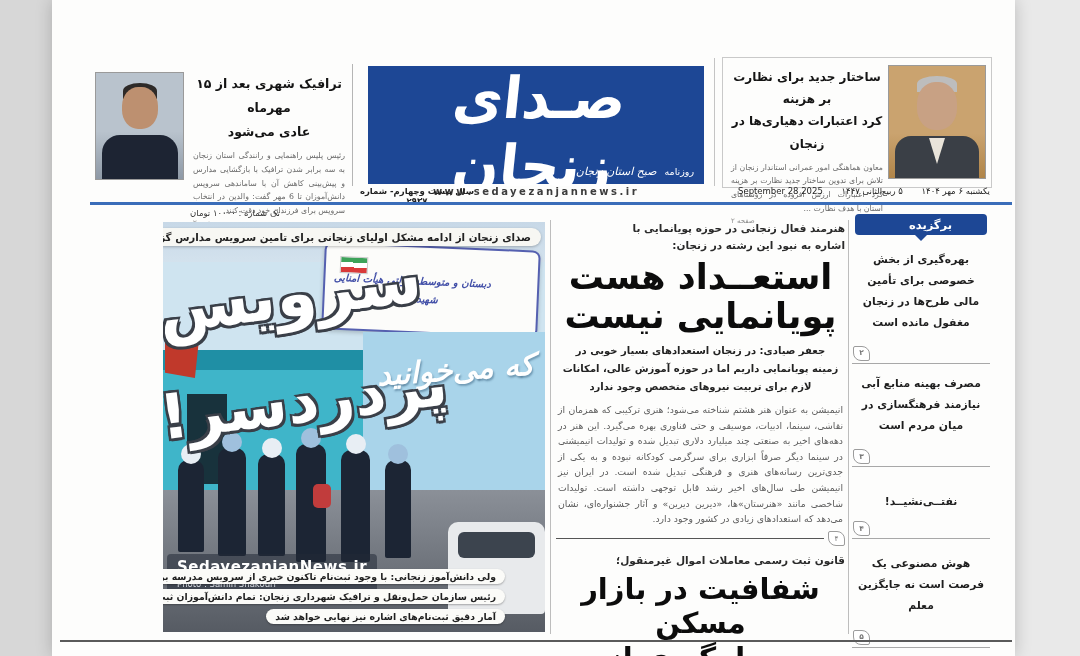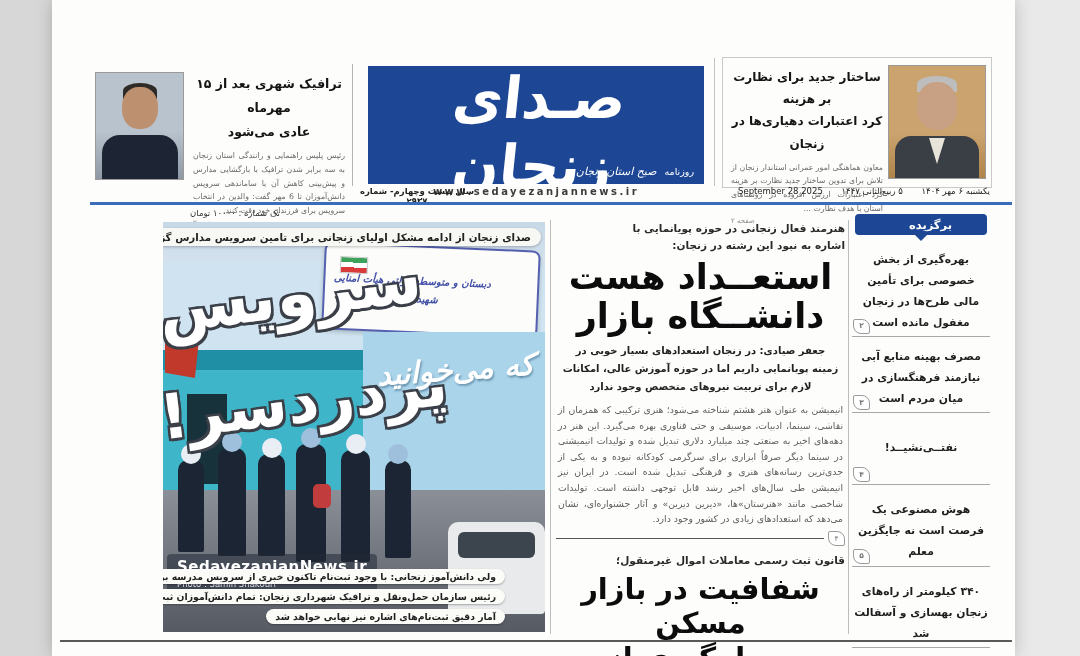--- a/index.html
+++ b/index.html
@@ -34,21 +34,21 @@
   .tr-text .box-head{font-size:12px;line-height:1.85;}
   
   .price{position:absolute;left:128px;top:186px;width:110px;font-size:8.5px;color:#333;text-align:center;margin-top:22px;}
   .issue{position:absolute;left:300px;top:186px;width:130px;font-size:8.5px;color:#222;font-weight:bold;text-align:center;}
   .dates{position:absolute;left:686px;top:186px;width:252px;display:flex;direction:rtl;justify-content:space-between;font-size:8.5px;color:#222;}
   .blue-rule{position:absolute;left:38px;top:202px;width:922px;height:3px;background:#3a6db9;}
   
   .hl{position:absolute;left:800px;top:214px;width:138px;}
   .hl-head{position:relative;margin:0 3px;height:21px;background:#1d4795;border-radius:4px;color:#fff;font-weight:bold;font-size:11.5px;display:flex;align-items:center;justify-content:center;padding-left:19px;}
   .hl-head::after{content:"";position:absolute;left:50%;bottom:-6px;transform:translateX(-50%);border:6px solid transparent;border-top-color:#1d4795;border-bottom:0;}
-  .hl-item{position:relative;border-bottom:1px solid #a8a8a8;padding:9px 2px 3px;text-align:center;font-size:10.8px;font-weight:bold;color:#1e1e1e;line-height:1.95;}
+  .hl-item{position:relative;border-bottom:1px solid #a8a8a8;padding:9px 2px 30px;text-align:center;font-size:10.8px;font-weight:bold;color:#1e1e1e;line-height:1.95;}
   .hl-item .ptag{position:absolute;left:1px;bottom:2px;}
   .ptag{width:15px;height:13px;border:1px solid #9c9c9c;border-radius:2px 8px 2px 8px;font-size:7.5px;color:#777;display:flex;align-items:center;justify-content:center;background:#fff;}
   .vr1{position:absolute;left:796px;top:220px;width:1px;height:414px;background:#bdbdbd;}
   .vr2{position:absolute;left:498px;top:220px;width:1px;height:414px;background:#bdbdbd;}
   
   .center-col{position:absolute;left:504px;top:220px;width:289px;}
   .kicker{font-size:10.5px;font-weight:bold;color:#2a2a2a;text-align:right;line-height:1.6;margin-left:48px;}
   .big-head{font-weight:bold;color:#0c0c0c;text-align:center;}
   .talent-head{font-size:35px;line-height:1.12;margin:4px 0 6px;letter-spacing:-1px;}
   .subhead{font-size:10px;font-weight:bold;color:#222;line-height:1.8;text-align:center;margin:2px 6px 6px;}
@@ -172,21 +172,21 @@
       </div>
 
     </div>
     <div class="vr1"></div>
     <div class="vr2"></div>
 
     <div class="center-col fa">
       <div class="kicker">هنرمند فعال زنجانی در حوزه پویانمایی با اشاره به نبود این رشته در زنجان:</div>
       <div class="big-head talent-head">
         <div>استعــداد هست</div>
-        <div>دانشــگاه بازار</div>
+        <div>پویانمایی نیست</div>
       </div>
       <div class="subhead">جعفر صیادی: در زنجان استعدادهای بسیار خوبی در زمینه پویانمایی داریم اما در حوزه آموزش عالی، امکانات لازم برای تربیت نیروهای متخصص وجود ندارد</div>
       <div class="body-txt">انیمیشن به عنوان هنر هشتم شناخته می‌شود؛ هنری ترکیبی که همزمان از نقاشی، سینما، ادبیات، موسیقی و حتی فناوری بهره می‌گیرد. این هنر در دهه‌های اخیر به صنعتی چند میلیارد دلاری تبدیل شده و تولیدات انیمیشنی در سینما دیگر صرفاً ابزاری برای سرگرمی کودکانه نبوده و به یکی از جدی‌ترین رسانه‌های هنری و فرهنگی تبدیل شده است. در ایران نیز انیمیشن طی سال‌های اخیر رشد قابل توجهی داشته است. تولیدات شاخصی مانند «هنرستان»‌ها، «دیرین دیرین» و آثار جشنواره‌ای، نشان می‌دهد که استعدادهای زیادی در کشور وجود دارد.</div>
       <div class="tagline">
         <span class="ptag">۴</span>
         <span class="line"></span>
       </div>
       <div class="kicker">قانون ثبت رسمی معاملات اموال غیرمنقول؛</div>
       <div class="big-head housing-head">
         <div>شفافیت در بازار مسکن</div>

